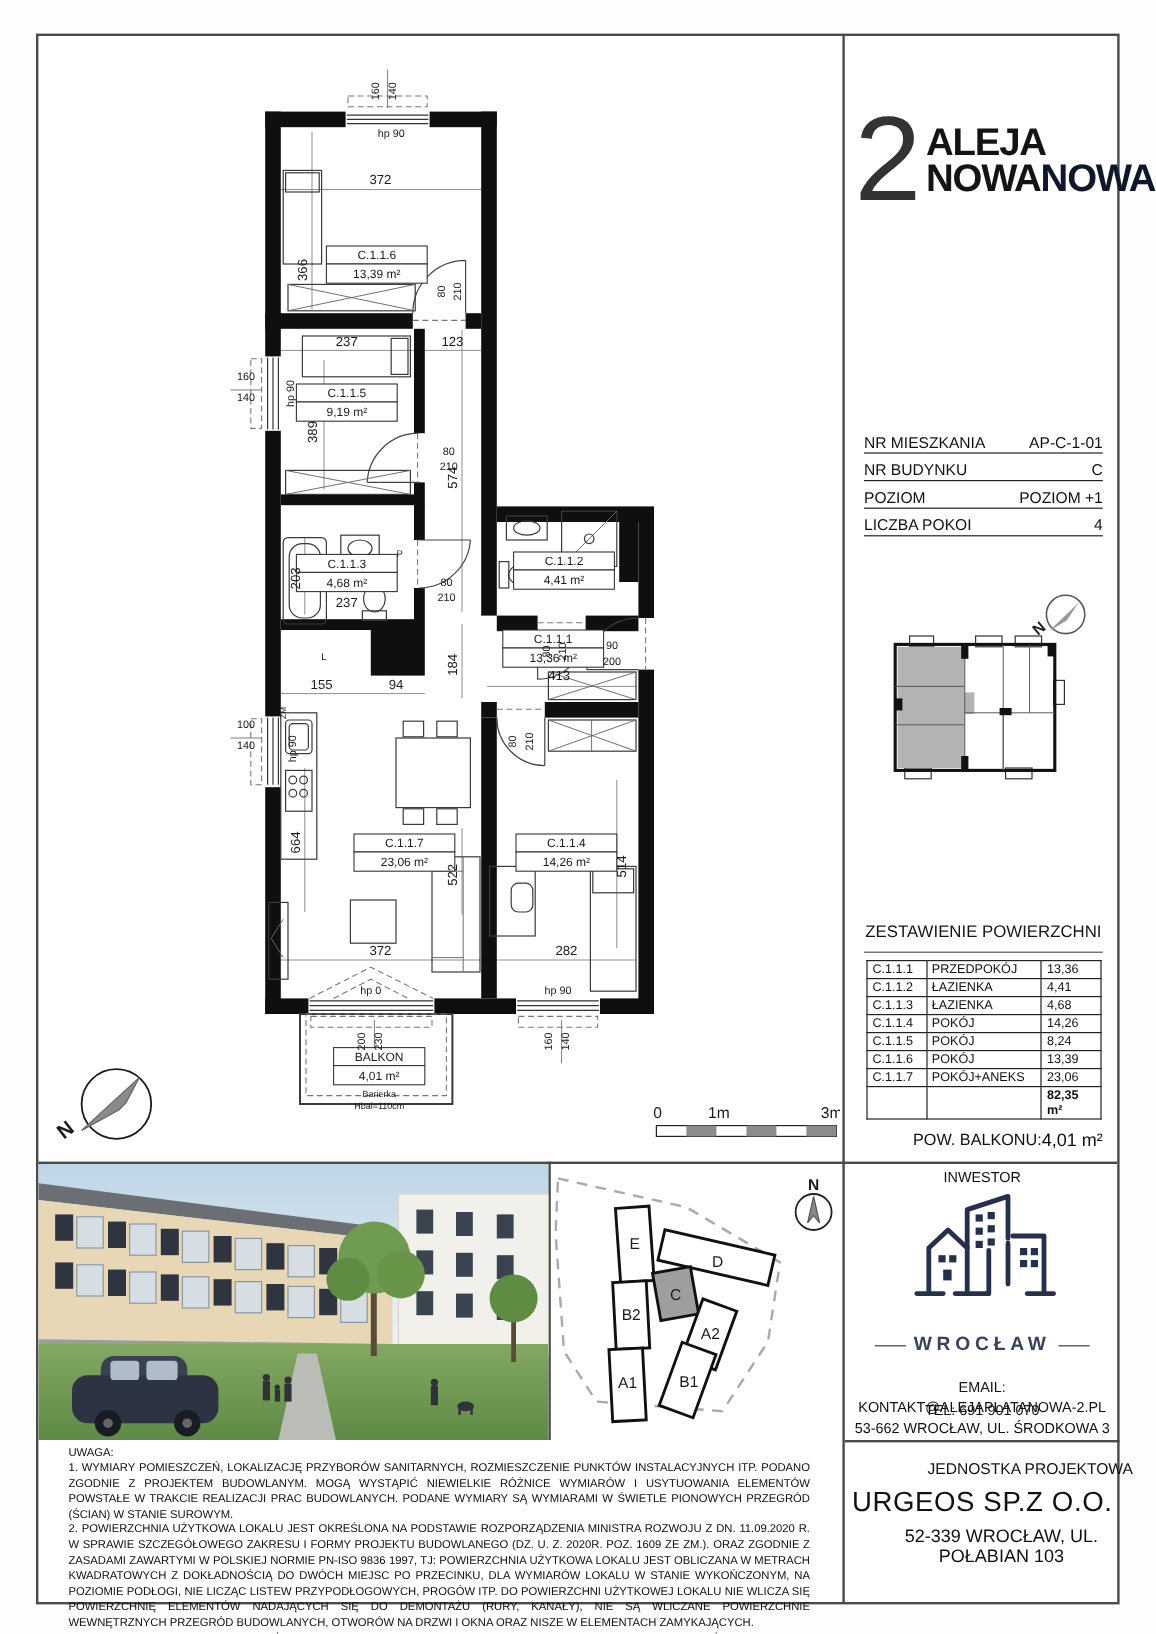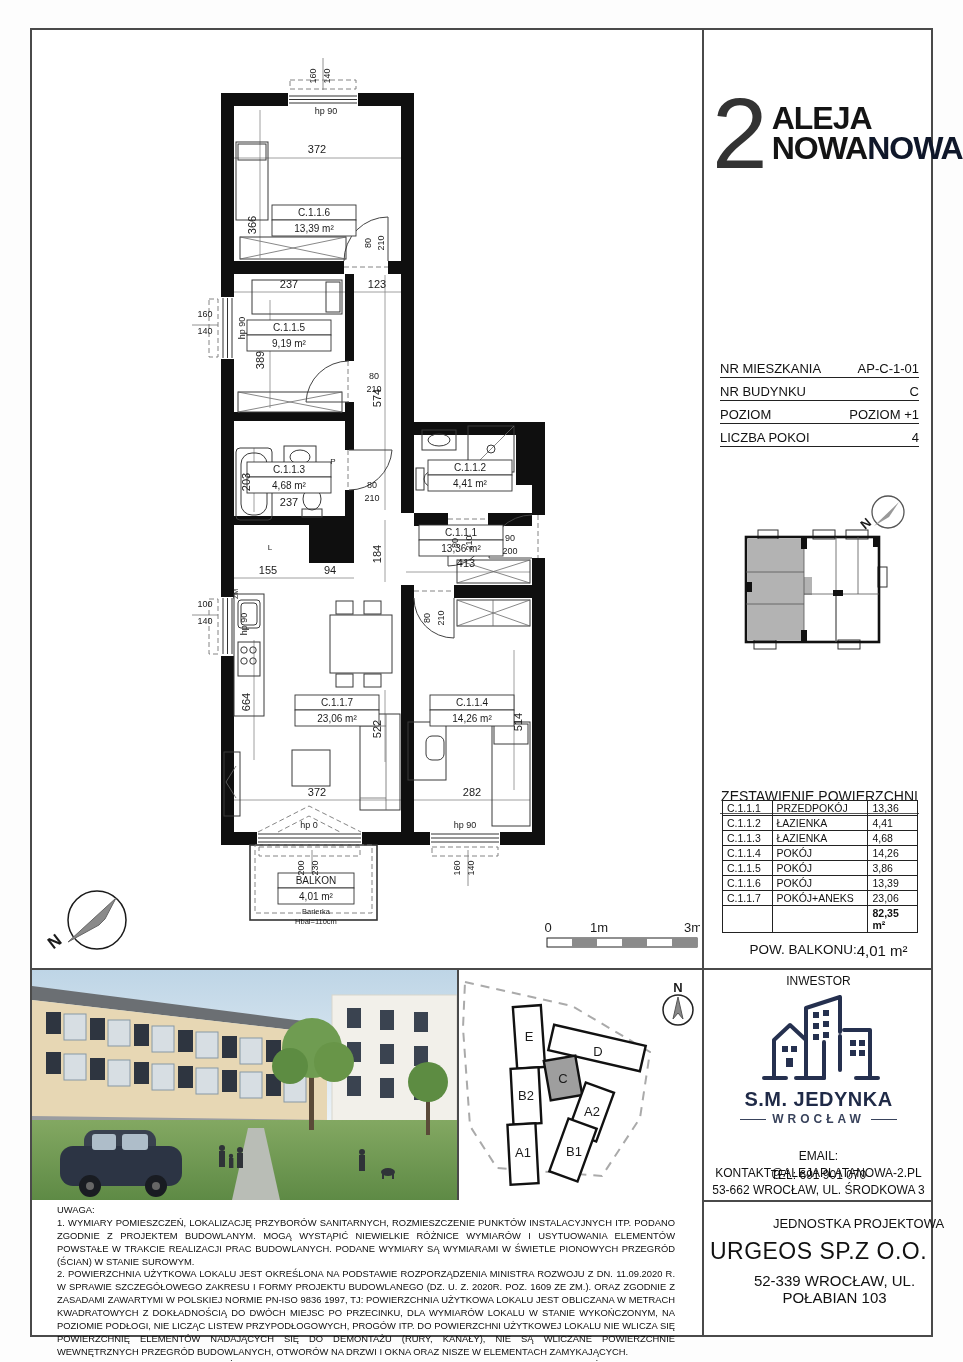--- a/index.html
+++ b/index.html
@@ -14,32 +14,32 @@
   
   .panel{position:absolute;left:670px;top:0;width:229px;height:1305px;border-left:2px solid #4a4a4a;}
   .logo-wrap{position:absolute;left:8px;top:38px;width:215px;height:130px;display:flex;align-items:center;}
   .logo-two{font-size:100px;font-weight:400;color:#333;line-height:1;margin-right:-6px;}
   .logo-rule{width:1px;background:#999;height:118px;margin:0 5px;}
   .logo-text{line-height:0.95;font-weight:700;font-size:32px;letter-spacing:-1px;color:#141414;}
   .logo-green{color:#0f172a;}
   .info-row{position:absolute;left:16px;right:14px;height:21px;border-bottom:1.5px solid #222;
             font-size:13px;display:flex;justify-content:space-between;align-items:flex-end;padding-bottom:1px;}
   .areas-title{position:absolute;left:16px;right:14px;text-align:center;font-size:14px;
-               border-bottom:1.5px solid #555;padding-bottom:9px;color:#161616;margin-top:20px;}
+               border-bottom:1.5px solid #555;padding-bottom:9px;color:#161616;}
   table.areas{position:absolute;left:18px;top:770px;width:196px;border-collapse:collapse;
               font-size:10.5px;}
   table.areas td{border:1.2px solid #222;padding:1px 4px;height:12px;}
   td.c1{width:44px;} td.c2{width:92px;} td.c3{width:48px;}
   tr.total td{font-weight:700;}
-  .balkonu{position:absolute;left:34px;right:14px;top:912px;display:flex;justify-content:center;
+  .balkonu{position:absolute;left:34px;right:14px;top:912px;display:flex;justify-content:flex-end;
            font-size:13.5px;}
   .center-line{position:absolute;left:0;width:100%;text-align:center;}
   .inv-name{font-size:20px;font-weight:700;color:#1f2a47;letter-spacing:0.5px;}
   .inv-city{display:flex;align-items:center;justify-content:center;gap:6px;color:#39435c;
-            font-size:12px;letter-spacing:4px;font-weight:700;}
+            font-size:16px;letter-spacing:4px;font-weight:700;}
   .inv-city .dash{width:26px;border-top:1.5px solid #39435c;}
   .small-caps{font-size:12px;}
   .ju-title{font-size:13px;margin-left:40px;}
   .ju-name{font-size:23px;font-weight:400;letter-spacing:0.5px;}
   .ju-addr{font-size:15px;padding-left:16px;}
 
   
   .notes{position:absolute;left:0;top:1170px;width:668px;height:135px;padding:4px 25px;
          box-sizing:border-box;font-size:9.4px;line-height:1.37;text-align:justify;color:#0d0d0d;}
 
@@ -508,21 +508,21 @@
             <td class="c3">4,68</td>
           </tr>
       <tr>
             <td class="c1">C.1.1.4</td>
             <td class="c2">POKÓJ</td>
             <td class="c3">14,26</td>
           </tr>
       <tr>
             <td class="c1">C.1.1.5</td>
             <td class="c2">POKÓJ</td>
-            <td class="c3">3,86</td>
+            <td class="c3">8,24</td>
           </tr>
       <tr>
             <td class="c1">C.1.1.6</td>
             <td class="c2">POKÓJ</td>
             <td class="c3">13,39</td>
           </tr>
       <tr>
             <td class="c1">C.1.1.7</td>
             <td class="c2">POKÓJ+ANEKS</td>
             <td class="c3">23,06</td>
@@ -558,21 +558,20 @@
           <rect x="63" y="40" width="6" height="6"></rect>
         <rect x="90" y="48" width="6" height="6"></rect>
           <rect x="99" y="48" width="6" height="6"></rect>
         <rect x="90" y="58" width="6" height="6"></rect>
           <rect x="99" y="58" width="6" height="6"></rect>
         <rect x="22" y="54" width="6" height="6"></rect>
           <rect x="31" y="54" width="6" height="6"></rect>
         <rect x="26" y="66" width="7" height="9"></rect>
       </g>
     </svg>
-    <div class="center-line inv-name" style="top:1058px">S.M. JEDYNKA</div>
     <div class="center-line inv-city" style="top:1082px">
       <span class="dash"></span>
       <span>WROCŁAW</span>
       <span class="dash"></span>
     </div>
     <div class="center-line small-caps" style="top:1138px">TEL: 691 901 070</div>
     <div class="center-line small-caps" style="top:1119px">EMAIL:</div>
     <div class="center-line small-caps" style="top:1136px">KONTAKT@ALEJAPLATANOWA-2.PL</div>
     <div class="center-line small-caps" style="top:1153px">53-662 WROCŁAW, UL. ŚRODKOWA 3</div>
 

